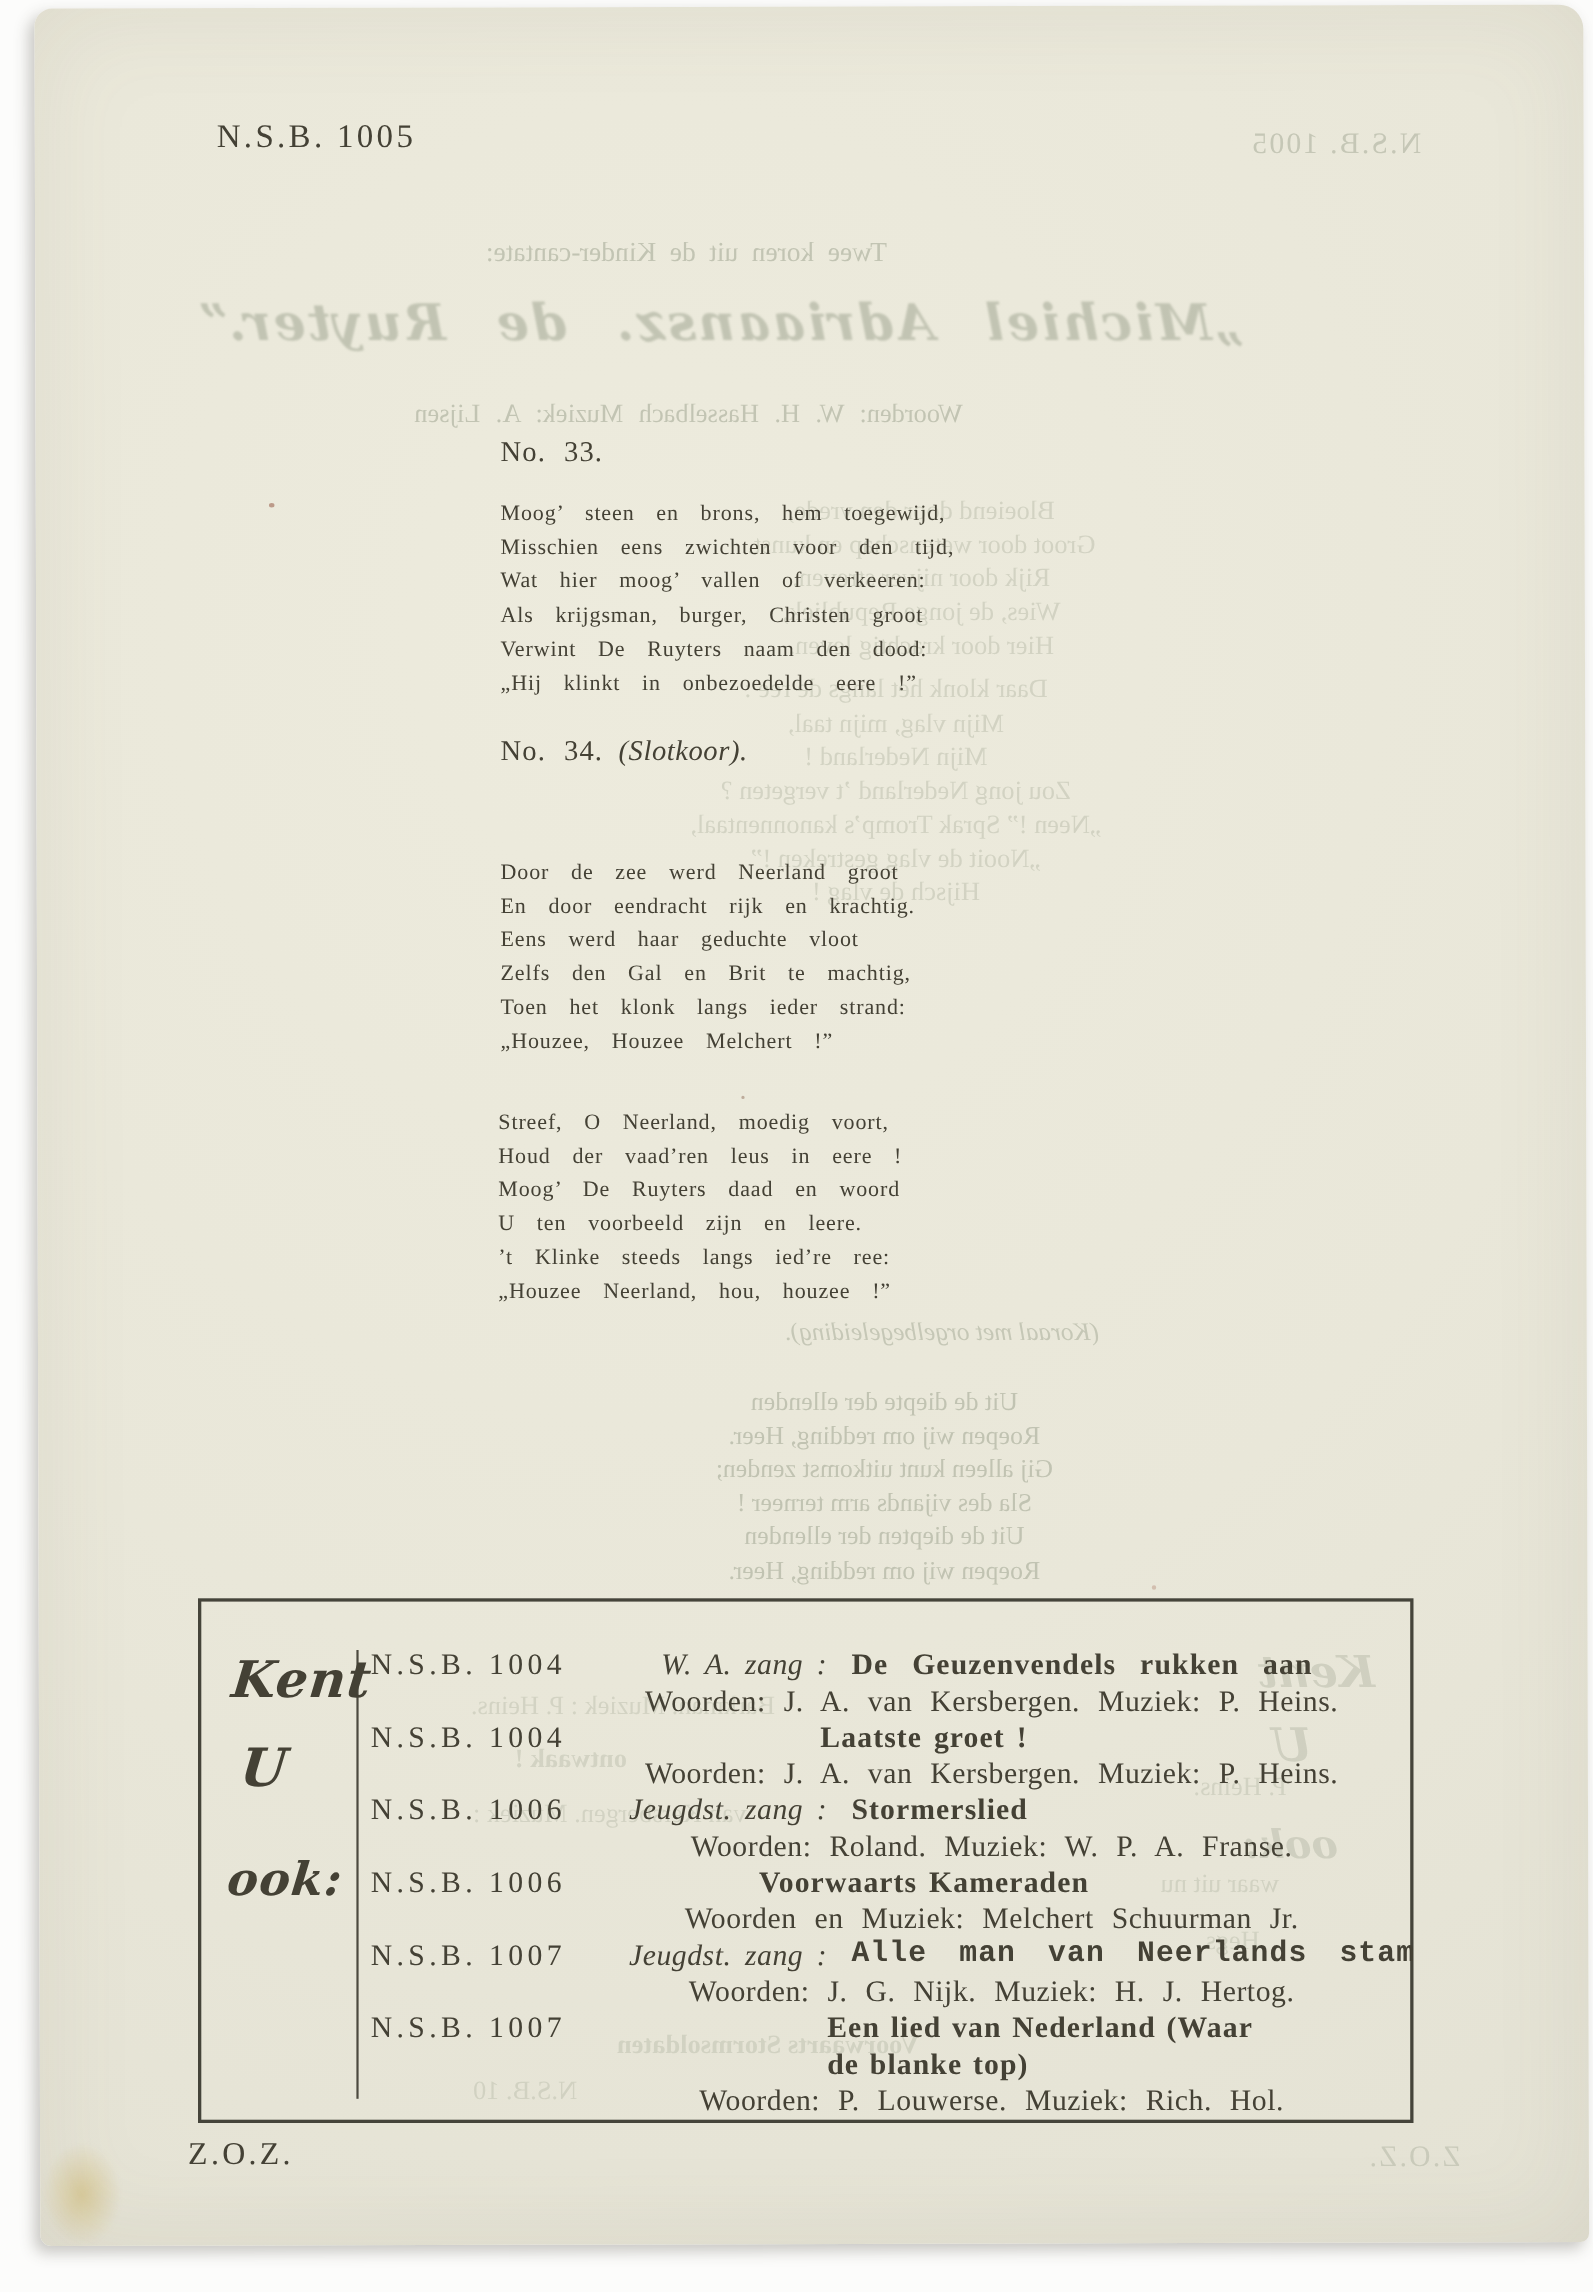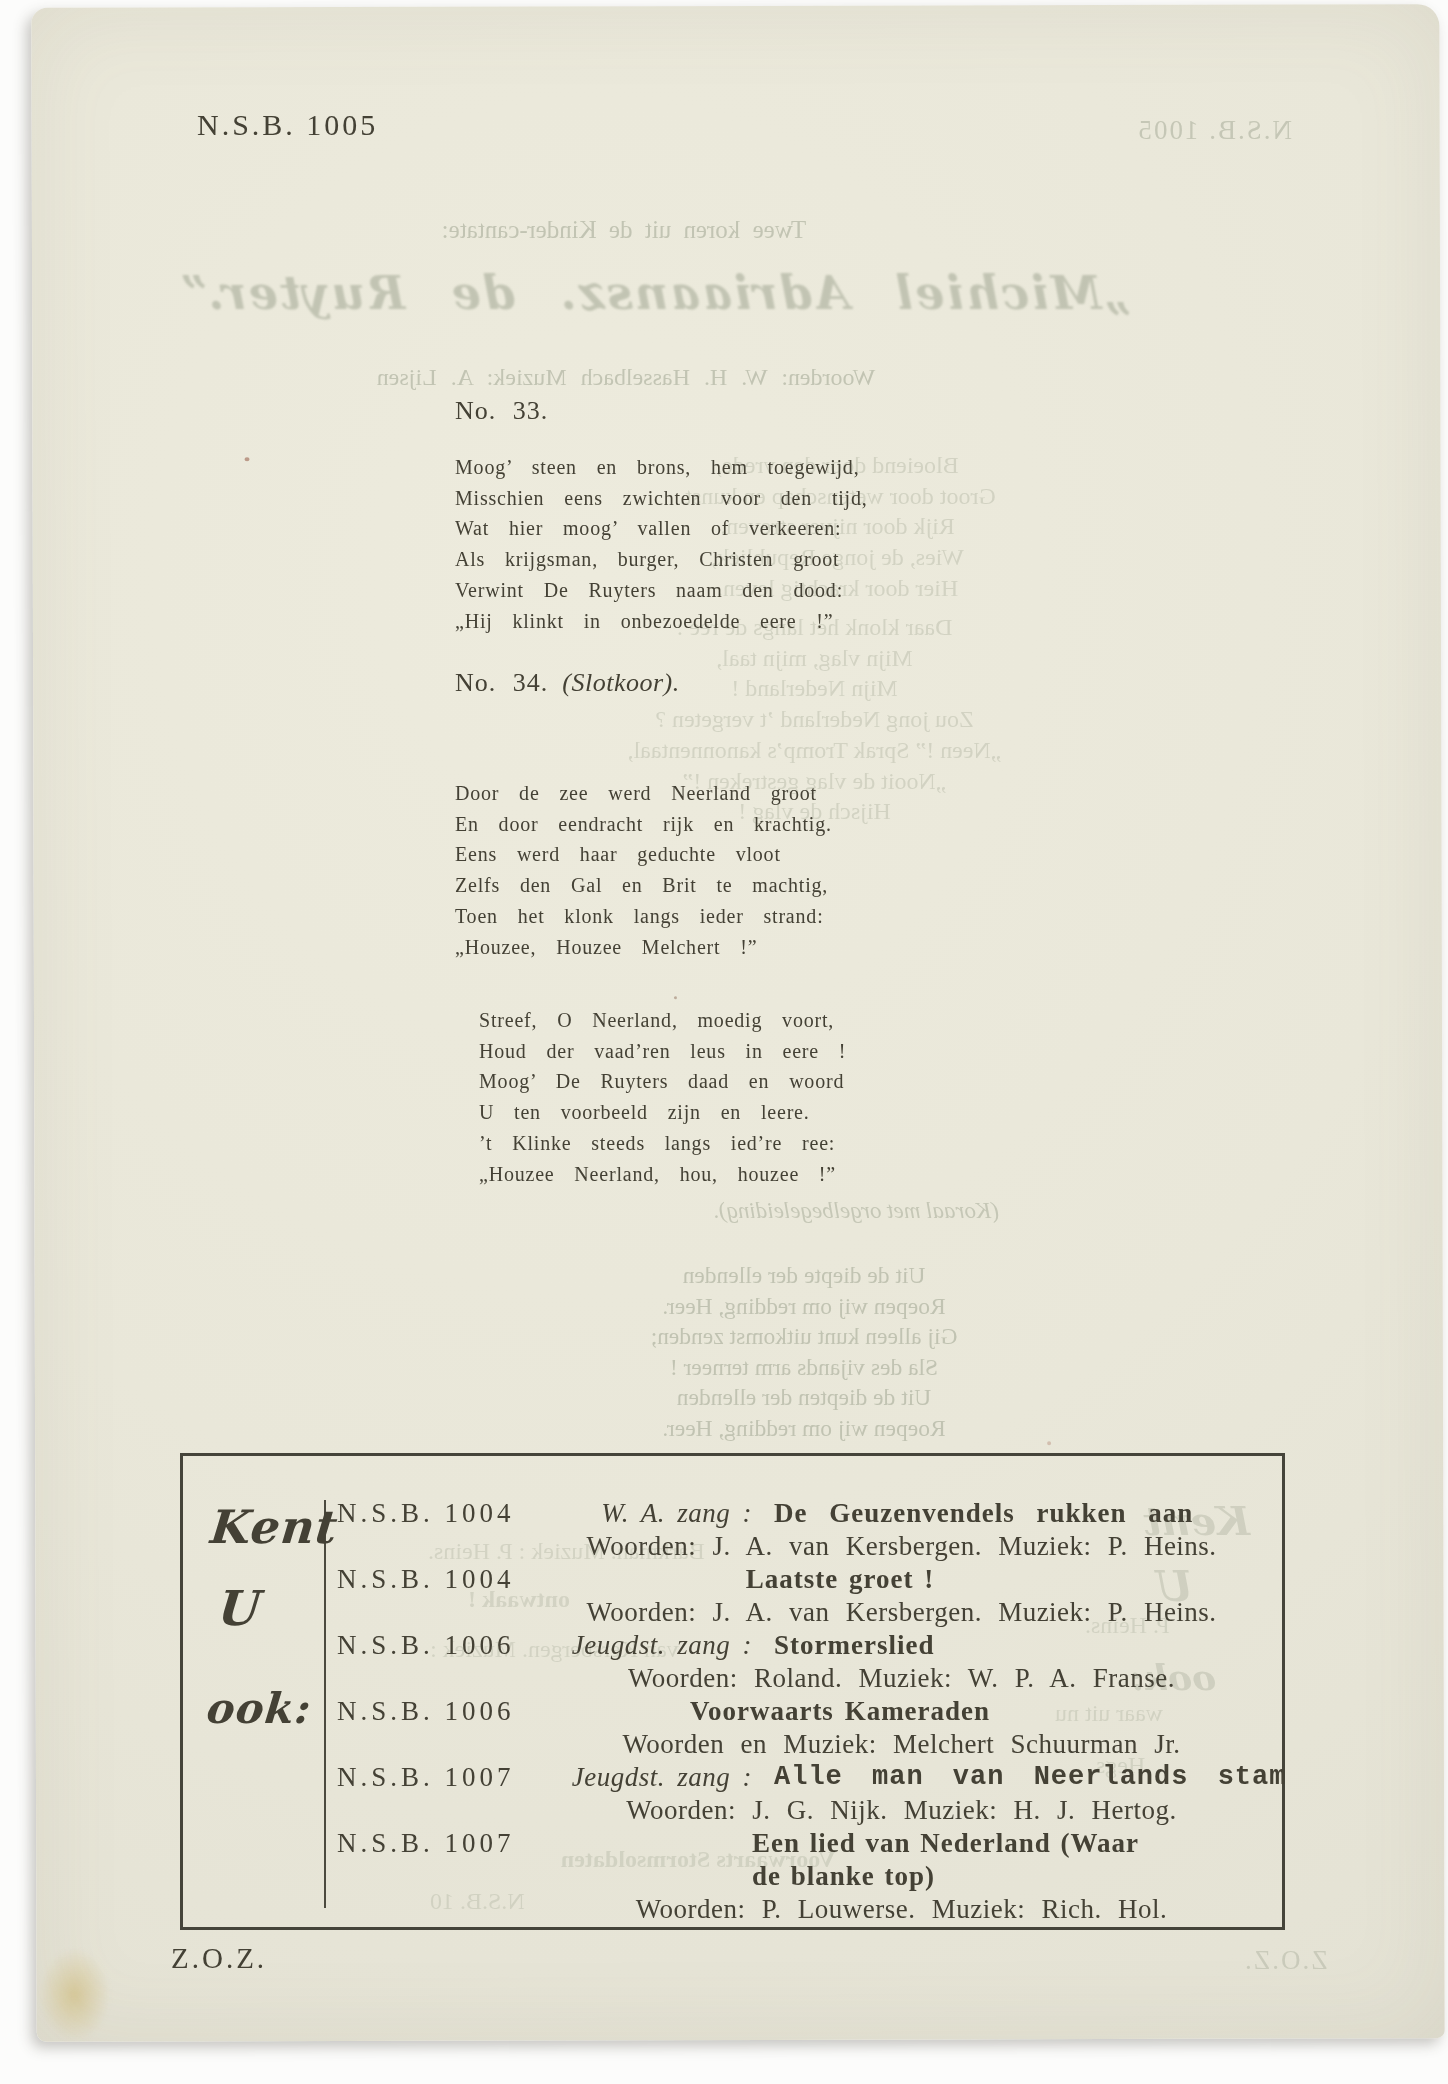--- a/index.html
+++ b/index.html
@@ -63,21 +63,21 @@
   .ink{position:absolute;color:#444135;z-index:2;}
   .header-id{left:197px;top:108px;font-size:30px;letter-spacing:3px;}
   .song-no{font-size:26px;letter-spacing:1px;word-spacing:9px;display:flex;gap:14px;}
   #no33{left:455px;top:396px;}
   #no34{left:455px;top:668px;}
   .song-note{font-style:italic;letter-spacing:.5px;word-spacing:2px;}
   .stanza{font-size:20px;letter-spacing:.8px;word-spacing:14px;}
   .stanza .vl{line-height:30.7px;white-space:nowrap;}
   #st1{left:455px;top:452px;}
   #st2{left:455px;top:778px;}
-  #st3{left:479px;top:1005px;}
+  #st3{left:453px;top:1005px;}
 
   
   .promo-box{
     position:absolute;left:180px;top:1453px;width:1105px;height:477px;
     border:3px solid #45443a;z-index:2;color:#444135;box-sizing:border-box;
   }
   .box-divider{position:absolute;left:141px;top:44px;width:2px;height:408px;background:#4c4a3f;}
   .lead-script{
     position:absolute;color:#444135;
     font-family:"DejaVu Serif",serif;font-style:italic;font-weight:bold;

